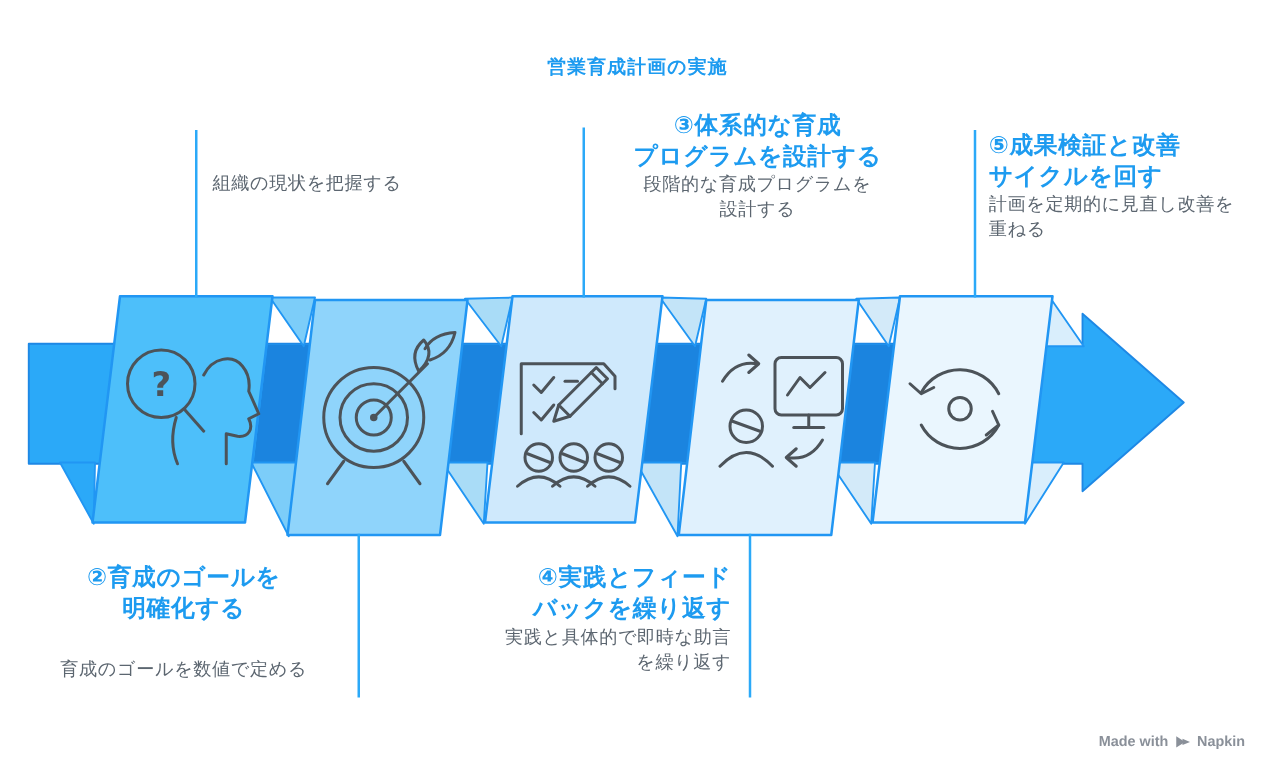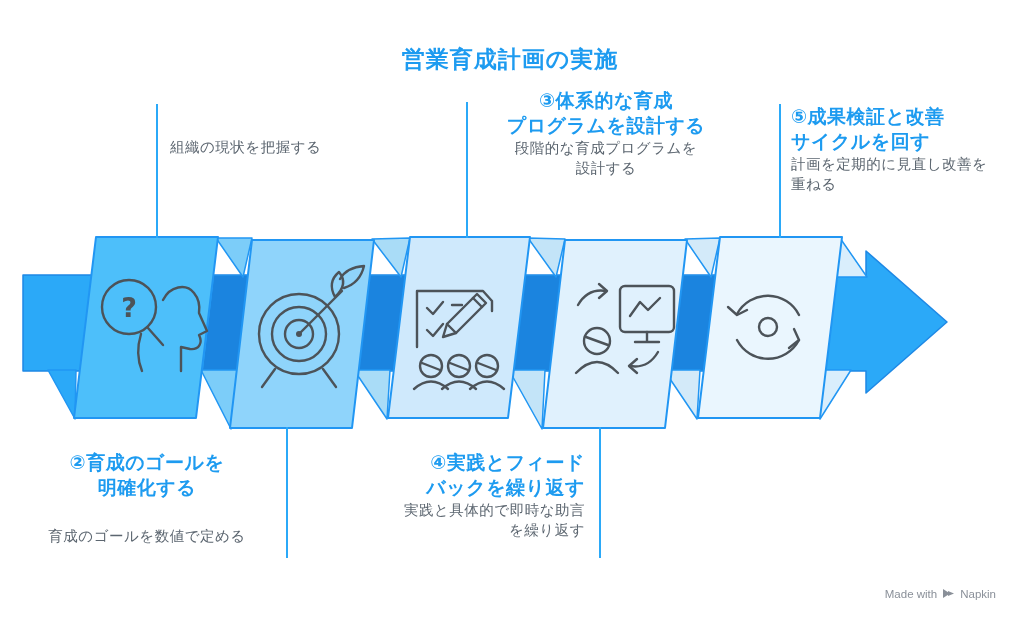--- a/index.html
+++ b/index.html
@@ -4,42 +4,42 @@
 <style>
   html,body{margin:0;padding:0;background:#fff;}
   .stage{
     position:relative;width:1020px;height:624px;overflow:hidden;background:#ffffff;
     font-family:"Liberation Sans","DejaVu Sans",sans-serif;
   }
   svg.diagram{position:absolute;left:0;top:0;}
 
   .title{
     position:absolute;top:44px;left:0;width:100%;text-align:center;
-    font-size:23px;font-weight:bold;letter-spacing:1px;color:#1D9BF0;
+    font-size:15px;font-weight:bold;letter-spacing:1px;color:#1D9BF0;
   }
   .step{position:absolute;}
   .step-title{
     font-size:19px;font-weight:bold;color:#1D9BF0;line-height:25px;
     letter-spacing:0.5px;white-space:pre-line;
   }
   .step-desc{
     font-size:14.5px;color:#5C6670;line-height:20px;
     letter-spacing:0.5px;white-space:pre-line;
   }
   .step-1{left:170px;top:121px;width:260px;text-align:left;}
   .step-1 .step-desc{margin-top:16px;}
   .step-2{left:17px;top:450px;width:260px;text-align:center;}
   .step-2 .step-desc{margin-top:26px;}
   .step-3{left:481px;top:88px;width:250px;text-align:center;}
   .step-4{left:325px;top:450px;width:260px;text-align:right;}
   .step-5{left:791px;top:104px;width:230px;text-align:left;}
 
   .credit{
     position:absolute;top:587px;right:24px;display:flex;align-items:center;gap:5px;
-    font-size:11.5px;color:#8A9099;cursor:pointer;
+    font-size:11.5px;color:#8A9099;cursor:pointer;font-weight:bold;
   }
 
   
   .panel{stroke:#2196F3;stroke-width:2;stroke-linejoin:round;}
   .fold{stroke:#2196F3;stroke-width:1.5;stroke-linejoin:round;}
   .band{stroke:#1E88E5;stroke-width:1.5;stroke-linejoin:round;}
   .gapdark{stroke:none;}
   .connector{stroke-width:2;}
   .icon{stroke:#4C5359;stroke-width:2.4;fill:none;stroke-linecap:round;stroke-linejoin:round;}
   .icon-q{fill:#4C5359;font-family:"DejaVu Sans","Liberation Sans",sans-serif;font-size:27px;font-weight:bold;}

